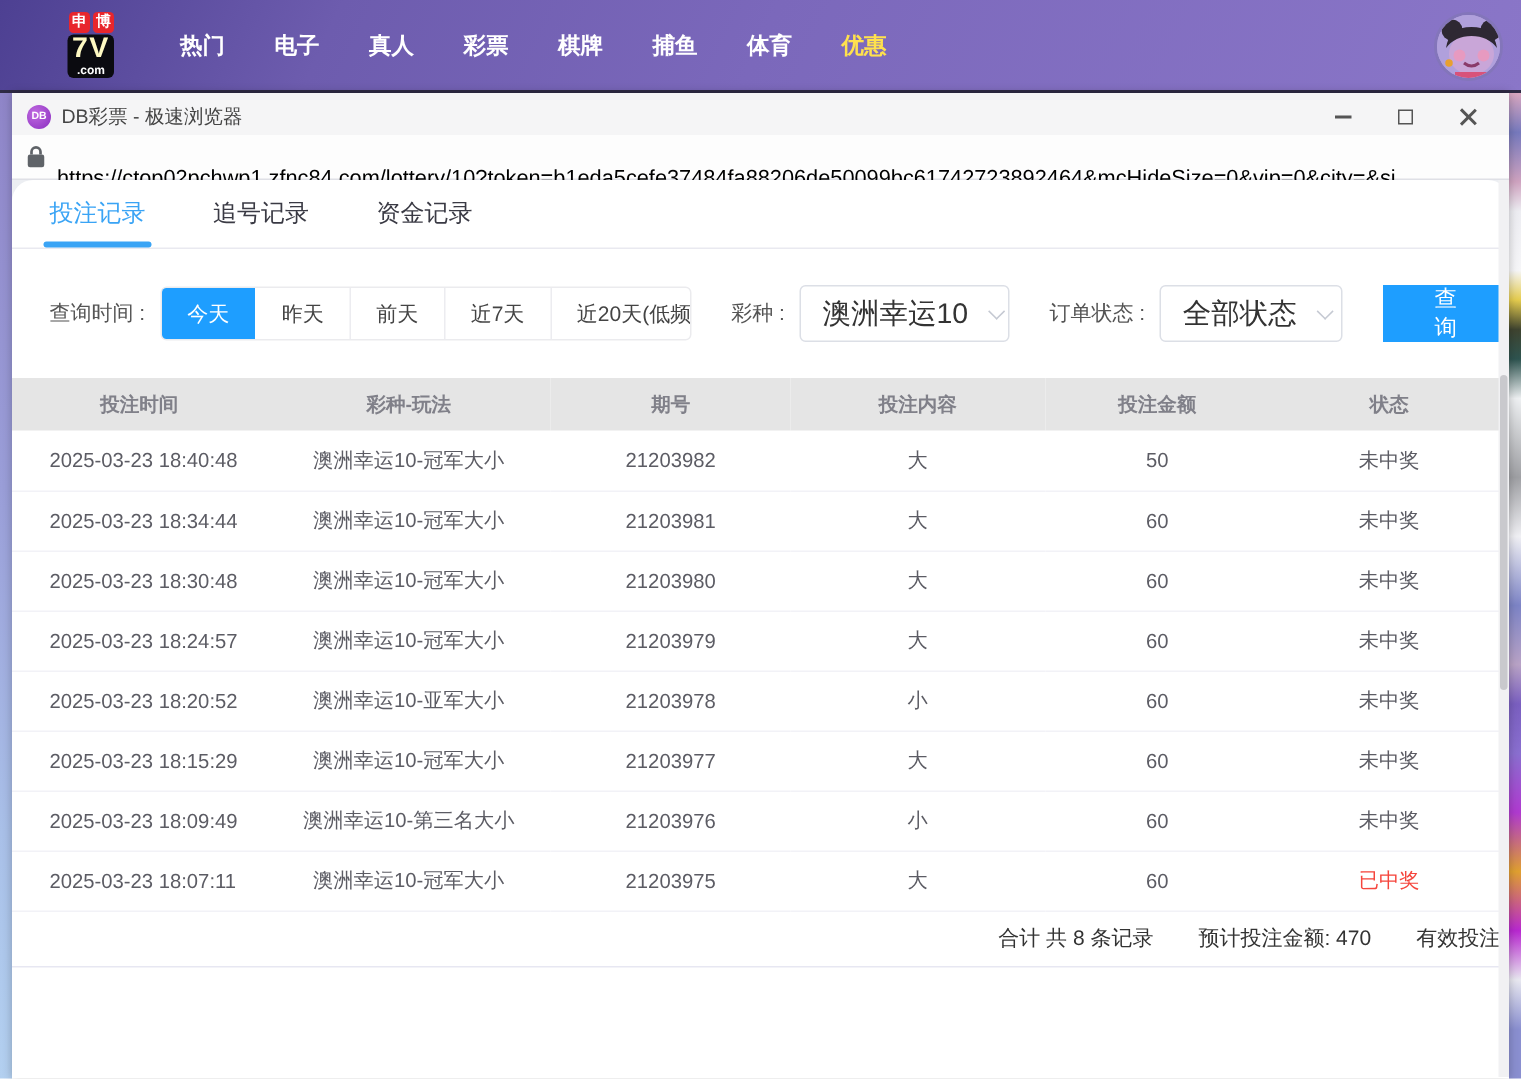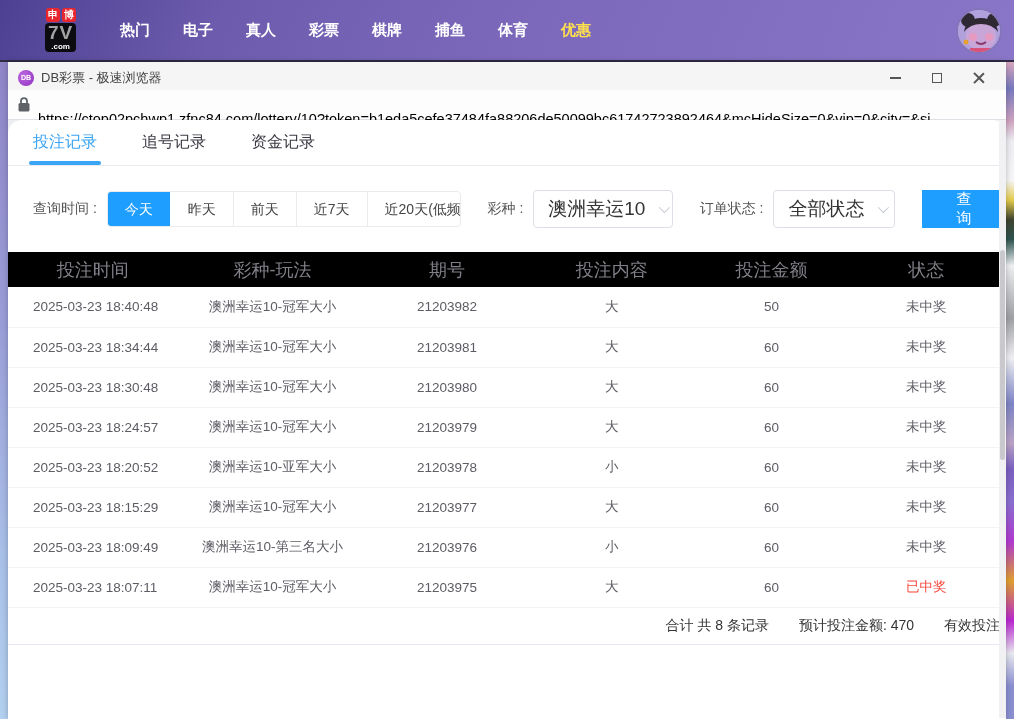--- a/index.html
+++ b/index.html
@@ -8,21 +8,21 @@
 
   
   .topbar { position:absolute; left:0; top:0; width:1014px; height:62px;
     background:linear-gradient(115deg,#4d4092 0%,#6d5cae 22%,#7b68bb 50%,#8a76c8 100%);
     border-bottom:2px solid #2f2b45; display:flex; align-items:center; }
   .logo { margin-left:45px; width:50px; display:flex; flex-direction:column; align-items:flex-start; }
   .logo-badges { display:flex; gap:2px; margin-left:1px; }
   .logo-badge { width:14px; height:14px; background:#e8262d; border-radius:3px; color:#fff;
     font-size:10px; line-height:14px; text-align:center; font-weight:bold; }
   .logo-box { background:#0b0b10; border-radius:4px; padding:0 3px 2px 3px; margin-top:1px; text-align:center; }
-  .logo-main { color:#a3a3a3; font-weight:900; font-size:19px; letter-spacing:1px; line-height:20px; }
+  .logo-main { color:#fef9c3; font-weight:900; font-size:19px; letter-spacing:1px; line-height:20px; }
   .logo-suffix { color:#fff; font-weight:700; font-size:8px; line-height:7px; display:block; }
   .nav-items { display:flex; gap:33px; margin-left:25px; }
   .nav-item { color:#fff; font-size:15px; font-weight:700; cursor:pointer; white-space:nowrap;text-align:center; }
   .nav-item.highlight { color:#ffe14d; }
   .avatar { position:absolute; right:12px; top:8px; width:46px; height:46px; border-radius:50%;
     overflow:hidden; border:2px solid rgba(90,77,154,.55); background:#b7a6e0; }
 
   
   .bg-left { position:absolute; left:0; top:62px; width:8px; height:657px;
     background:linear-gradient(#8f85c8 0%,#9a9ed8 40%,#a9c0e8 75%,#b3d0f0 100%); }
@@ -85,21 +85,21 @@
   .chevron { width:8px; height:8px; border-right:1.6px solid #c5c9d2; border-bottom:1.6px solid #c5c9d2;
     transform:rotate(45deg) translateY(-2px); flex:0 0 auto; }
   .gap28 { width:28px; }
   .search-btn { height:38px; padding:0 28px; background:#1e9eff; color:#fff; border:none;
     border-radius:0; font-size:15px; cursor:pointer; font-family:inherit; }
 
   
   table { width:100%; border-collapse:collapse; margin-top:24px; table-layout:fixed; }
   col.c-time{width:17%;} col.c-game{width:19%;} col.c-issue{width:16%;}
   col.c-content{width:17%;} col.c-amount{width:15%;} col.c-status{width:16%;}
-  thead th { background:#000000; height:35px; font-weight:400; font-size:18px; color:#808089; }
+  thead th { background:#e5e5e5; height:35px; font-weight:700; font-size:13px; color:#808089; }
   tbody td { height:40px; font-size:13.5px; color:#5c5c64; text-align:center;
     border-bottom:1px solid #f2f2f7; }
   tbody td.t-time { text-align:left; padding-left:25px; }
   td.won { color:#f5463d; }
 
   
   .summary { display:flex; justify-content:flex-end; gap:30px; align-items:center;
     height:37px; border-bottom:1px solid #e7e7f2; font-size:14px; color:#333; white-space:nowrap; }
   .summary .clipped { margin-right:-26px; }
 </style>

